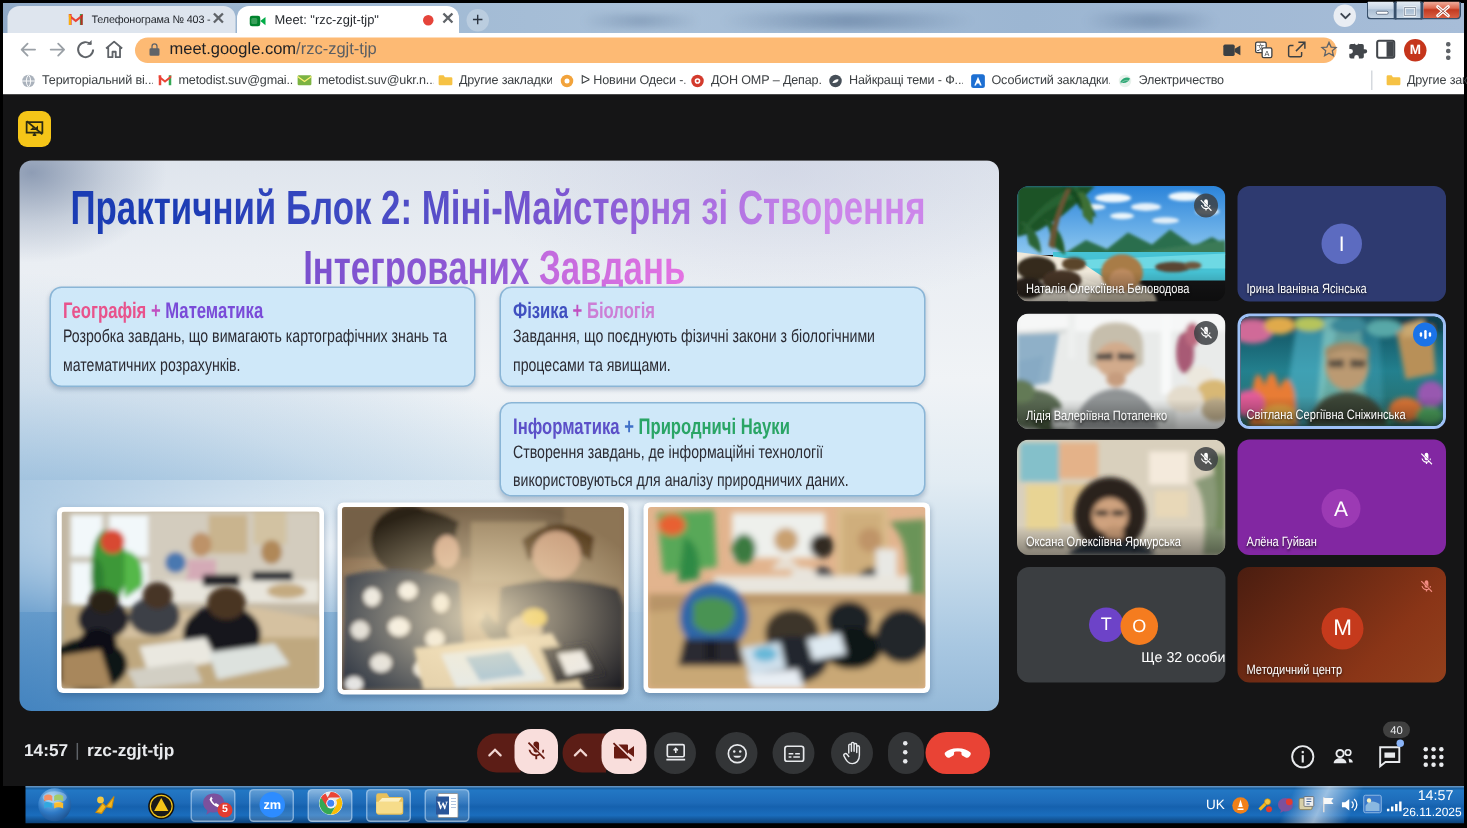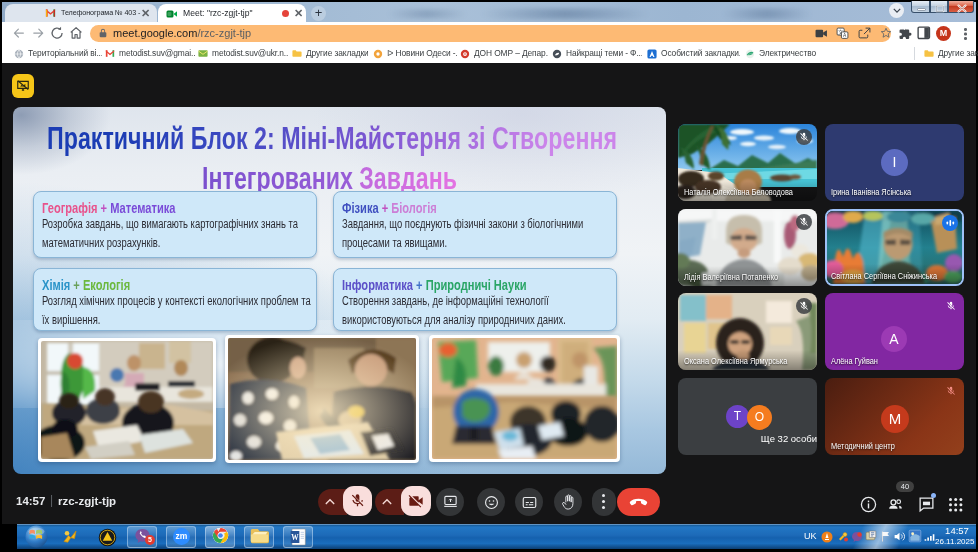--- a/index.html
+++ b/index.html
@@ -233,24 +233,20 @@
     <div class="abs t1"><span class="grad1">Практичний Блок 2: Міні-Майстерня зі Створення</span></div>
     <div class="abs t2" style="left:-10px;transform:scaleX(.725)"><span style="background:linear-gradient(90deg,#7a50ce,#9a5ed8);-webkit-background-clip:text;background-clip:text;color:transparent">Інтегрованих </span><span style="background:linear-gradient(90deg,#c06ade,#e473e2);-webkit-background-clip:text;background-clip:text;color:transparent">Завдань</span></div>
 
     <div class="card" style="left:19.5px;top:84px;height:67px">
       <h3><span style="color:#e8538c">Географія</span> <span style="color:#c050c0">+</span> <span style="color:#7a4bd8">Математика</span></h3>
       <p>Розробка завдань, що вимагають картографічних знань та<br>математичних розрахунків.</p>
     </div>
     <div class="card" style="left:320px;top:84px;height:67px">
       <h3><span style="color:#4050c0">Фізика</span> <span style="color:#c050c0">+</span> <span style="color:#cc7fd6">Біологія</span></h3>
       <p>Завдання, що поєднують фізичні закони з біологічними<br>процесами та явищами.</p>
-    </div>
-    <div class="card" style="left:19.5px;top:161px;height:63px">
-      <h3><span style="color:#2a93c8">Хімія</span> <span style="color:#6aa05a">+</span> <span style="color:#6cb83e">Екологія</span></h3>
-      <p>Розгляд хімічних процесів у контексті екологічних проблем та<br>їх вирішення.</p>
     </div>
     <div class="card" style="left:320px;top:161px;height:63px">
       <h3><span style="color:#5c50c8">Інформатика</span> <span style="color:#4070c8">+</span> <span style="color:#2aa566">Природничі Науки</span></h3>
       <p>Створення завдань, де інформаційні технології<br>використовуються для аналізу природничих даних.</p>
     </div>
 
     <div class="photo" style="left:25px;top:231px;width:178px;height:124px">
           <svg width="172" height="118" viewBox="0 0 172 118">
             <defs>
 <filter id="pb">
@@ -671,21 +667,21 @@
         <circle cx="12" cy="12" r="10" fill="none" stroke="#e8eaed" stroke-width="1.8"></circle>
         <rect x="11" y="10.5" width="2" height="7" fill="#e8eaed"></rect>
         <rect x="11" y="6.5" width="2" height="2.2" fill="#e8eaed"></rect>
       </svg>
 <svg class="abs" style="left:885px;top:433px" width="17" height="17" viewBox="0 0 24 24">
         <circle cx="9" cy="9" r="3.4" fill="none" stroke="#e8eaed" stroke-width="1.8"></circle>
         <circle cx="16.5" cy="8" r="2.6" fill="none" stroke="#e8eaed" stroke-width="1.6"></circle>
         <path d="M3 18c0-3 3-4.6 6-4.6s6 1.6 6 4.6z" fill="#e8eaed"></path>
         <path d="M17 13.6c2.2.3 4 1.6 4 3.9h-3.4" fill="#e8eaed"></path>
       </svg>
-<div class="abs" style="left:894px;top:418px;width:18px;height:11px;border-radius:6px;background:#404040;color:#e8eaed;font-size:7.5px;text-align:center;line-height:11px">40</div>
+<div class="abs" style="left:920px;top:418px;width:18px;height:11px;border-radius:6px;background:#404040;color:#e8eaed;font-size:7.5px;text-align:center;line-height:11px">40</div>
 <svg class="abs" style="left:916px;top:433px" width="17" height="17" viewBox="0 0 24 24">
         <path d="M3 3h18v14H8l-5 4z" fill="none" stroke="#e8eaed" stroke-width="1.8"></path>
         <path d="M7 8h10v5H7z" fill="#e8eaed"></path>
       </svg>
 <div class="abs" style="left:929px;top:430px;width:5px;height:5px;border-radius:50%;background:#8ab4f8"></div>
 <div class="abs" style="left:947px;top:435px;width:14px;height:14px">
         <div style="width:3.4px;height:3.4px;border-radius:50%;background:#e8eaed;box-shadow:5.2px 0 0 #e8eaed,10.4px 0 0 #e8eaed,0 5.2px 0 #e8eaed,5.2px 5.2px 0 #e8eaed,10.4px 5.2px 0 #e8eaed,0 10.4px 0 #e8eaed,5.2px 10.4px 0 #e8eaed,10.4px 10.4px 0 #e8eaed"></div>
       </div>
  </div>
 

